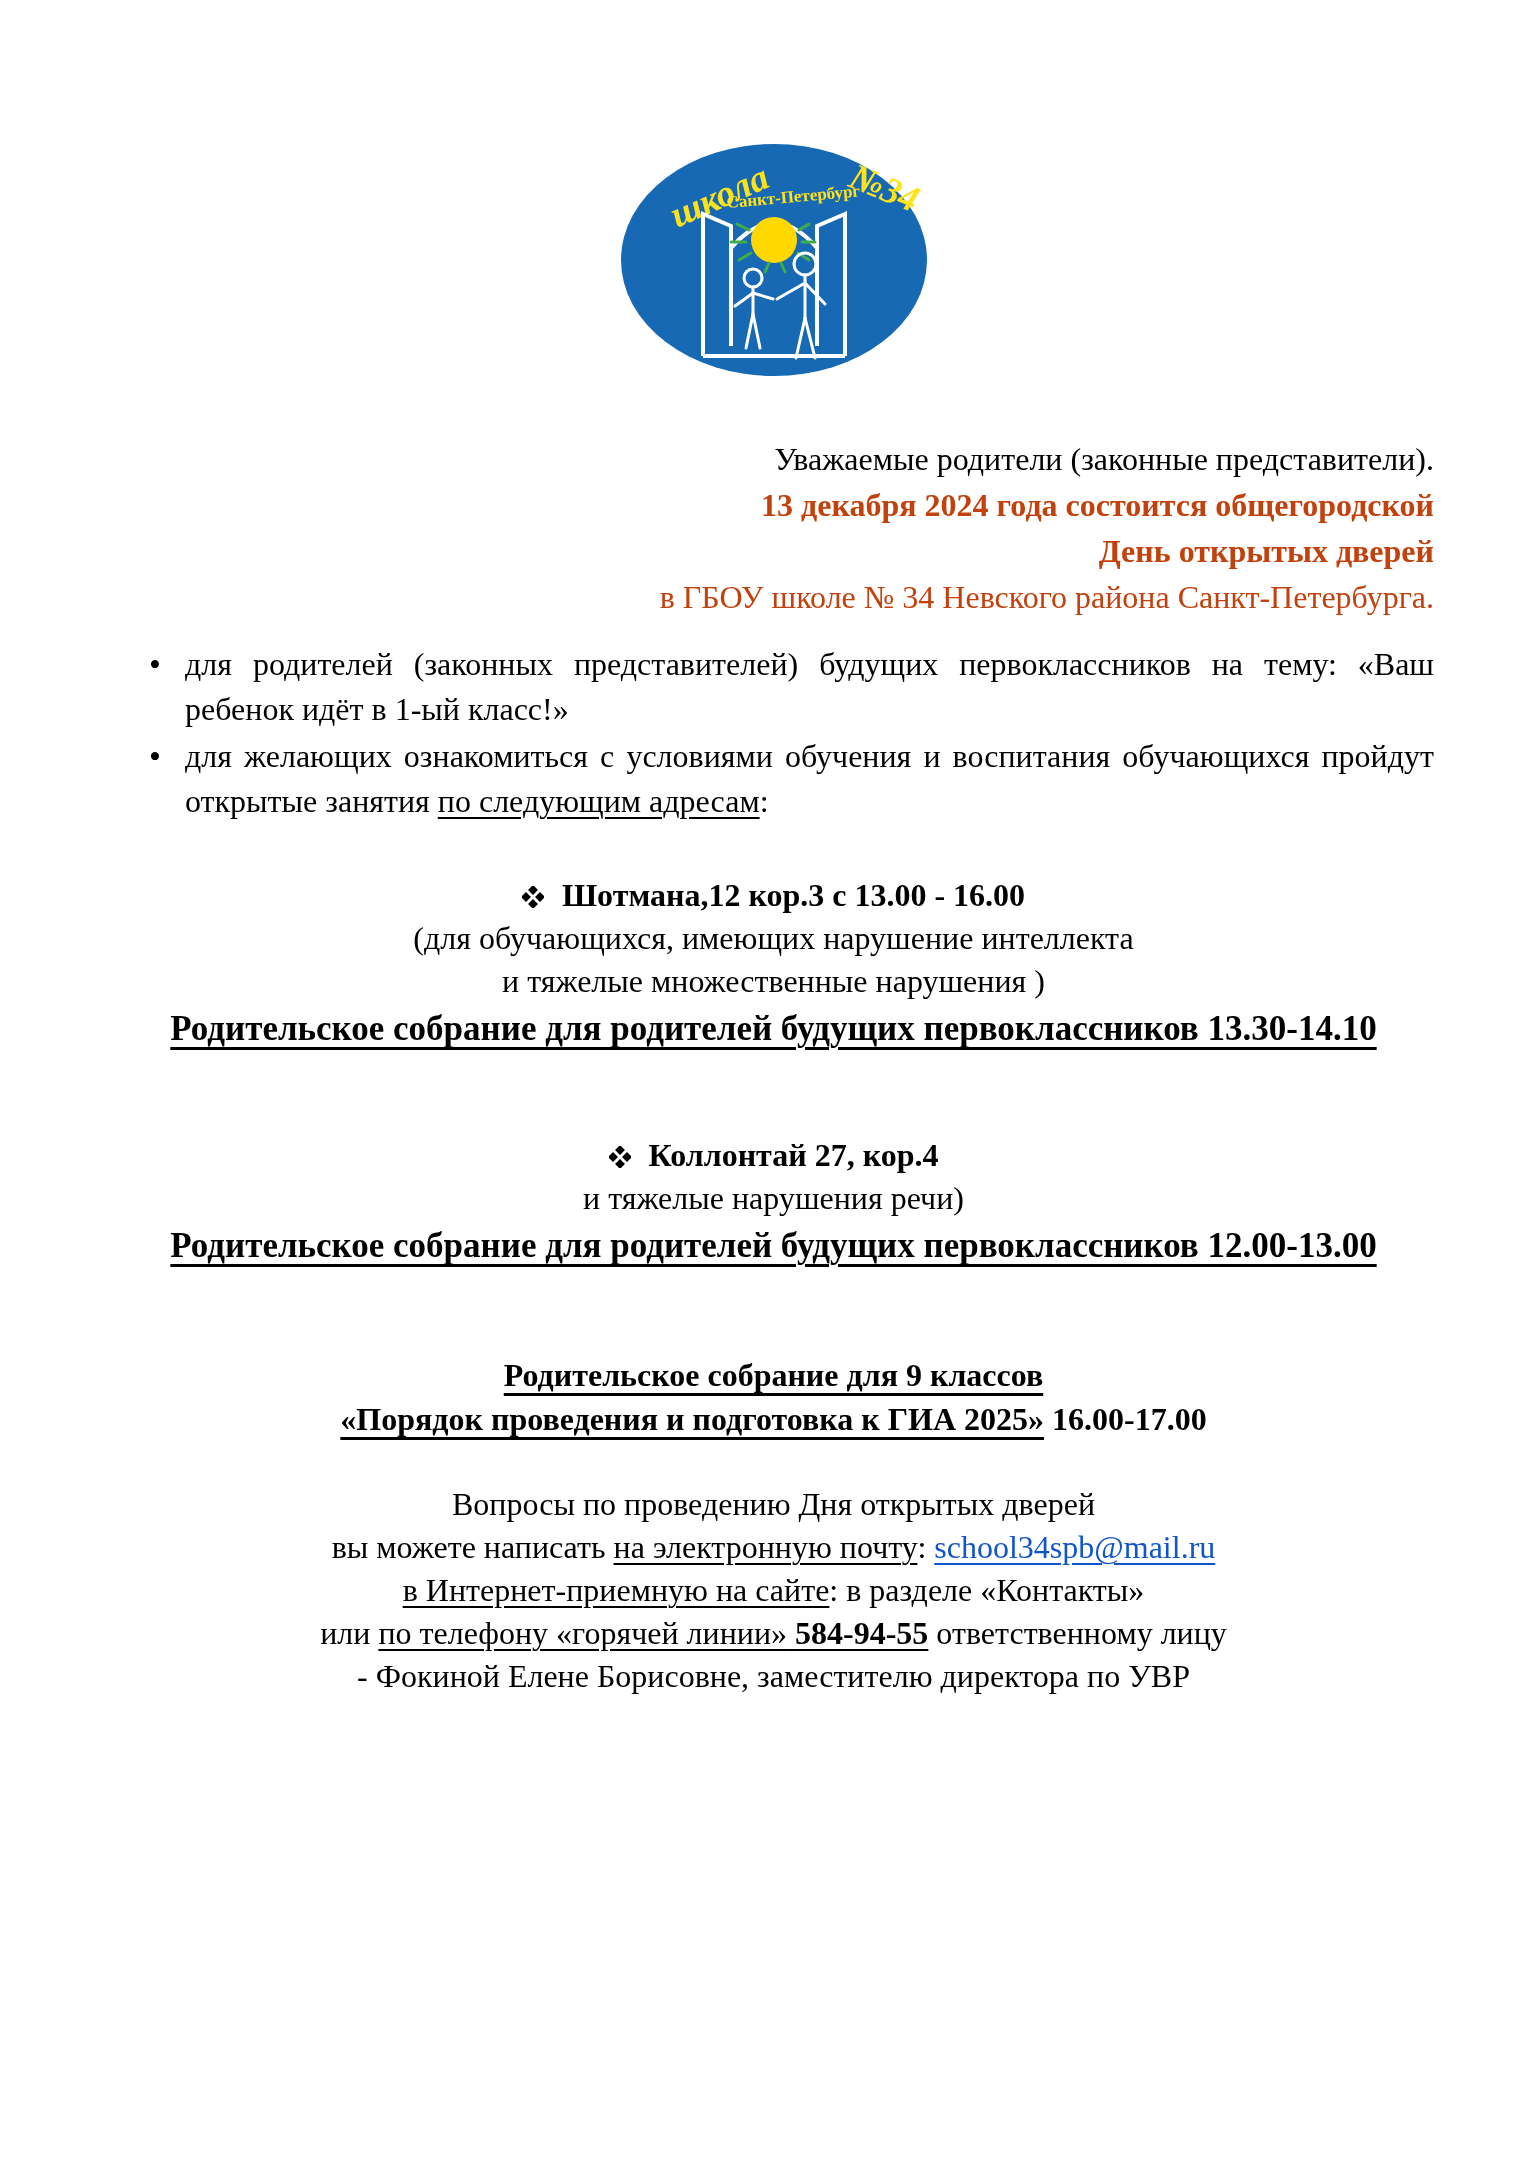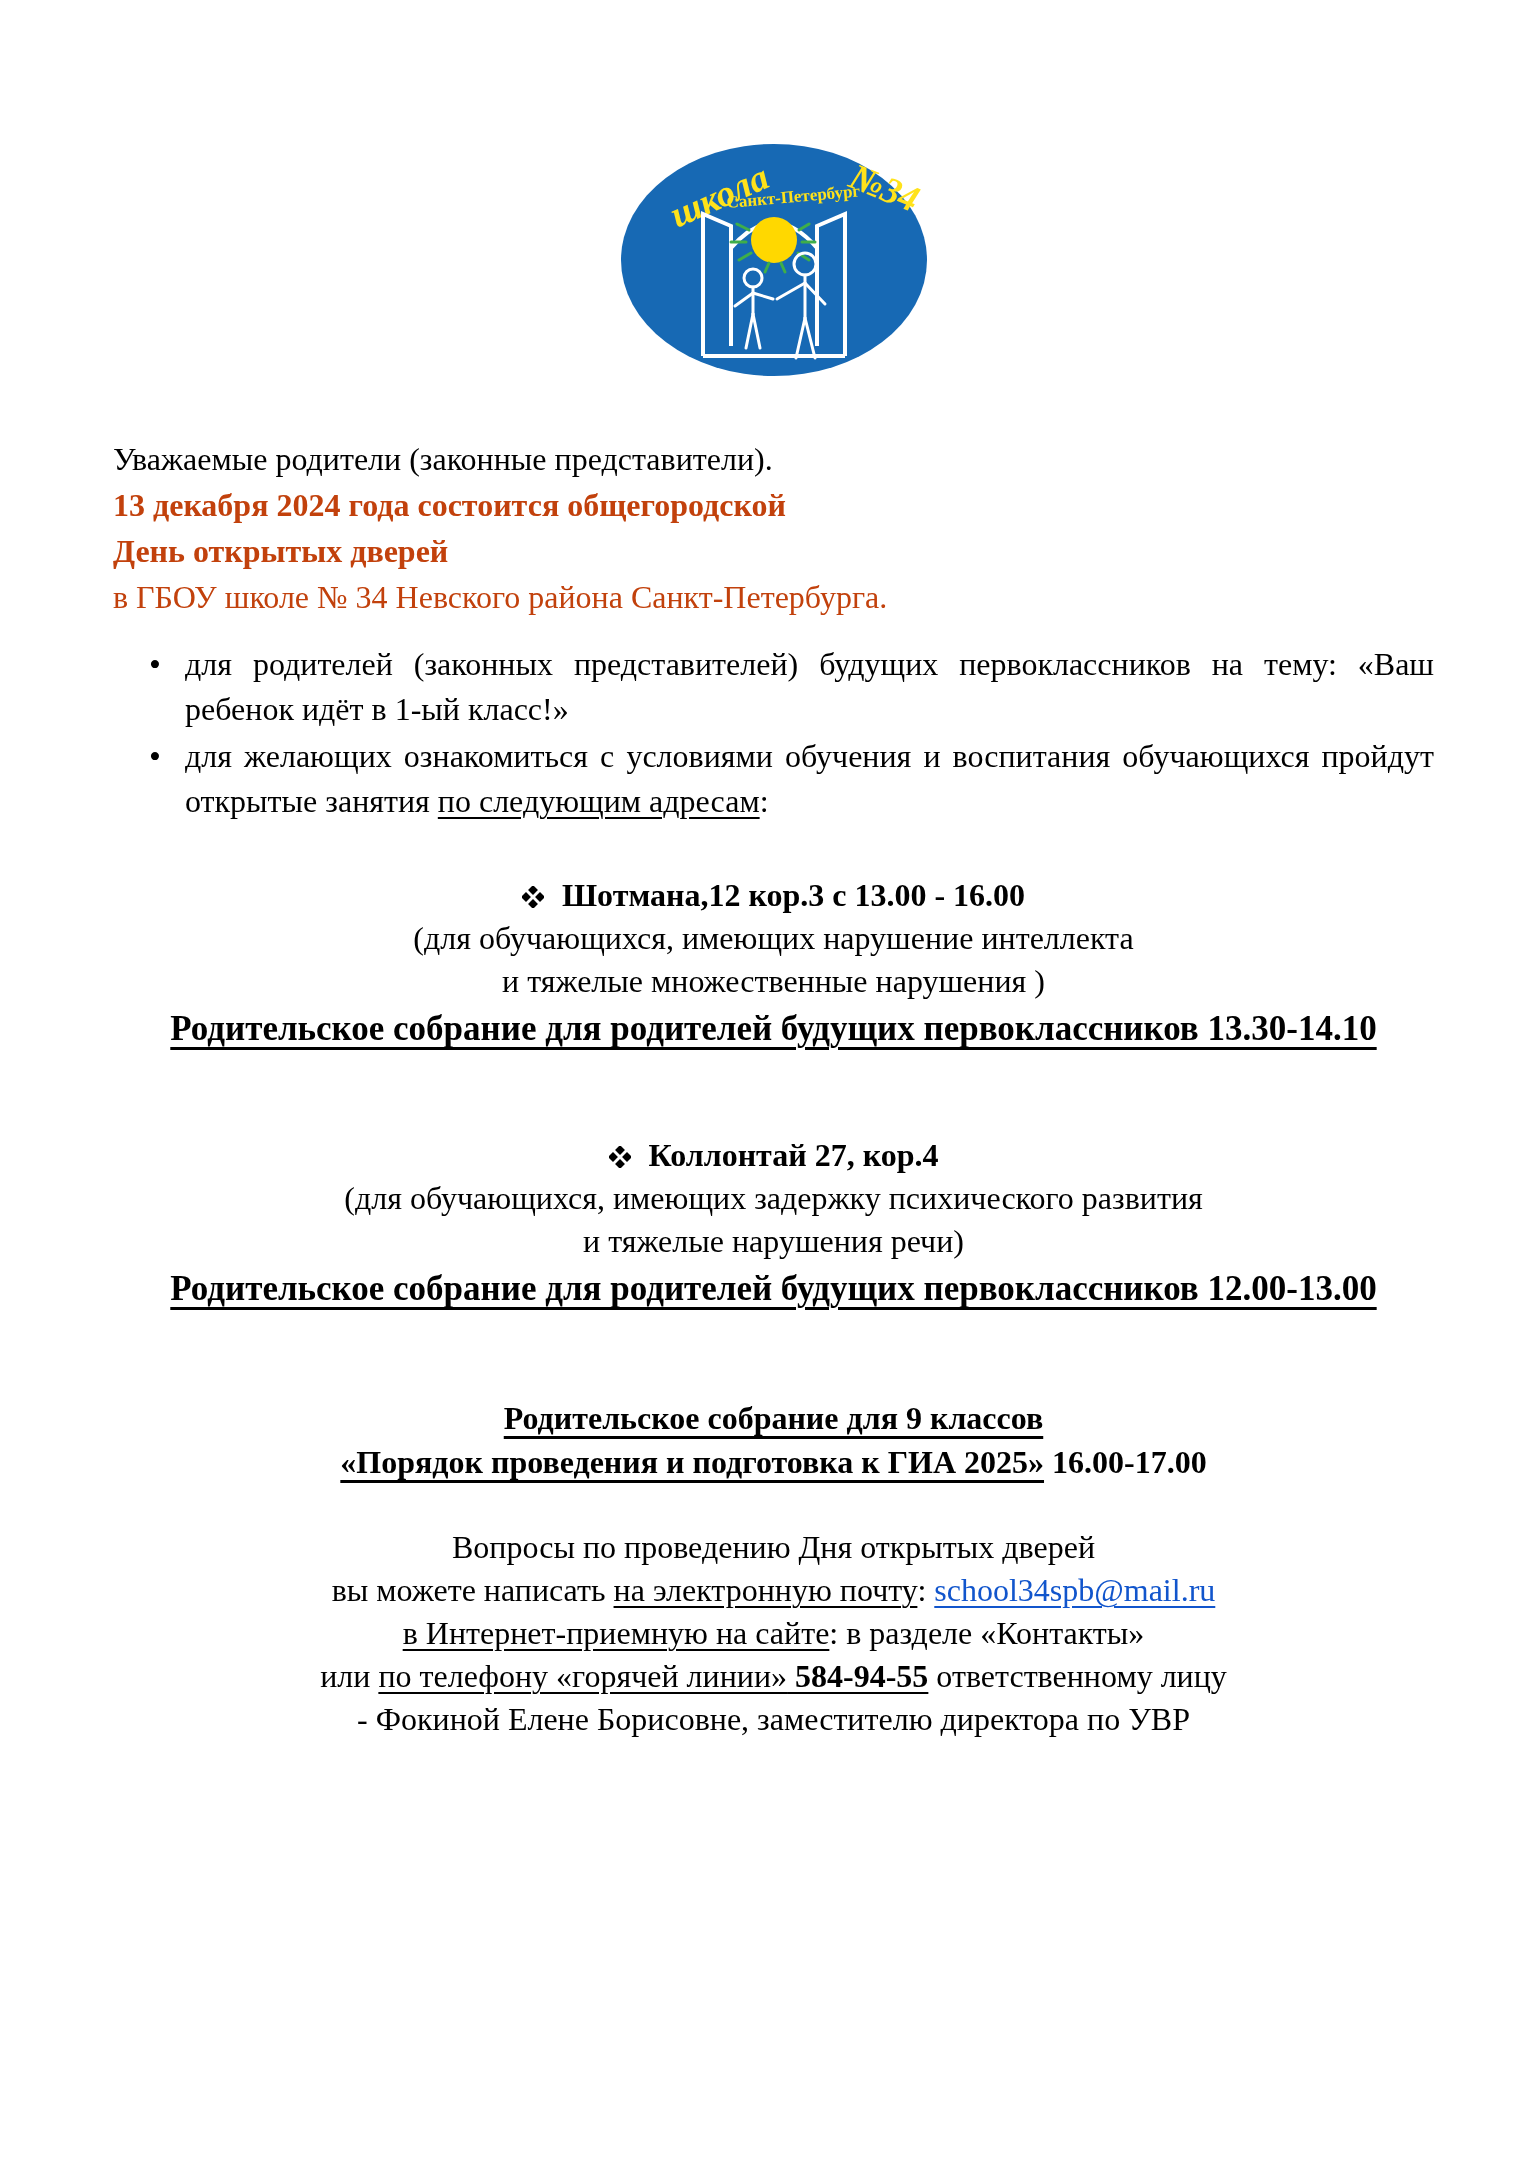--- a/index.html
+++ b/index.html
@@ -11,21 +11,21 @@
     font-family: "Liberation Serif", serif;
     font-size: 32px;
     color: #000000;
     box-sizing: border-box;
     padding: 0 94px 0 113px;
     overflow: hidden;
   }
   .logo-row { text-align: center; padding-top: 142px; }
   .logo-row svg { display: inline-block; }
 
-  .hdr { text-align: left; line-height: 46px; margin-top: 50px; }
+  .hdr { text-align: right; line-height: 46px; margin-top: 50px; }
   .blue { color: #c2410c; }
   .b { font-weight: bold; }
 
   .bullets { margin-top: 22px; }
   .bullets ul { list-style: none; margin: 0; padding: 0; }
   .bullets li {
     position: relative;
     padding-left: 72px;
     text-align: justify;
     text-align-last: left;
@@ -153,21 +153,20 @@
       <svg class="diamond-icon" width="22" height="22" viewBox="0 0 22 22">
         <g fill="#000000">
           <rect x="7.5" y="0.5" width="7" height="7" transform="rotate(45 11 4)"></rect>
           <rect x="0.5" y="7.5" width="7" height="7" transform="rotate(45 4 11)"></rect>
           <rect x="14.5" y="7.5" width="7" height="7" transform="rotate(45 18 11)"></rect>
           <rect x="7.5" y="14.5" width="7" height="7" transform="rotate(45 11 18)"></rect>
         </g>
       </svg>
       <span class="addr">Коллонтай 27, кор.4</span>
     </div>
-    <div>(для обучающихся, имеющих задержку психического развития</div>
     <div>и тяжелые нарушения речи)</div>
     <div class="loc-meeting">
       <span class="u-thick">Родительское собрание для родителей будущих первоклассников 12.00-13.00</span>
     </div>
   </div>
 
   <div class="grade9">
     <div>
       <span class="u-thick">Родительское собрание для 9 классов</span>
     </div>

